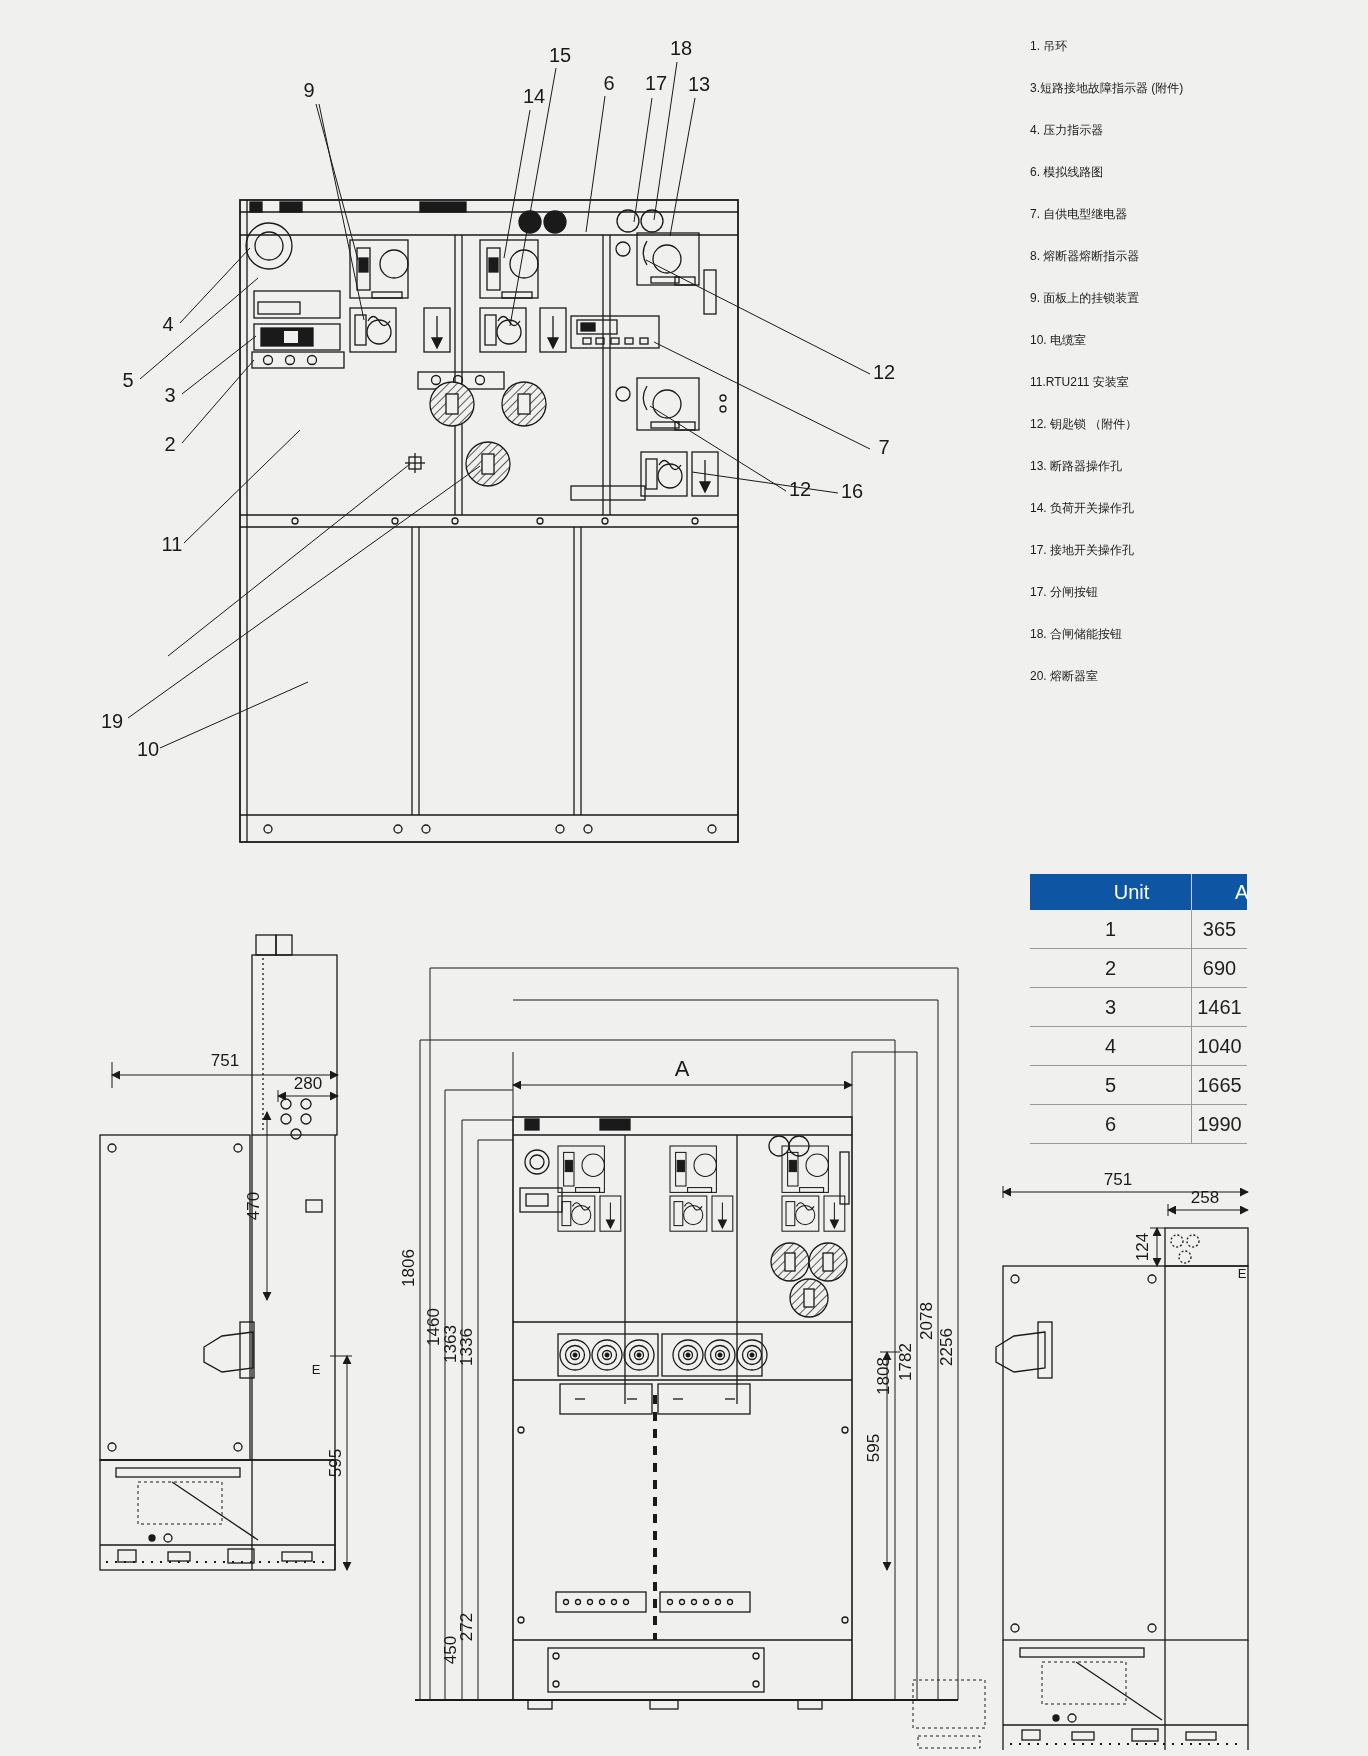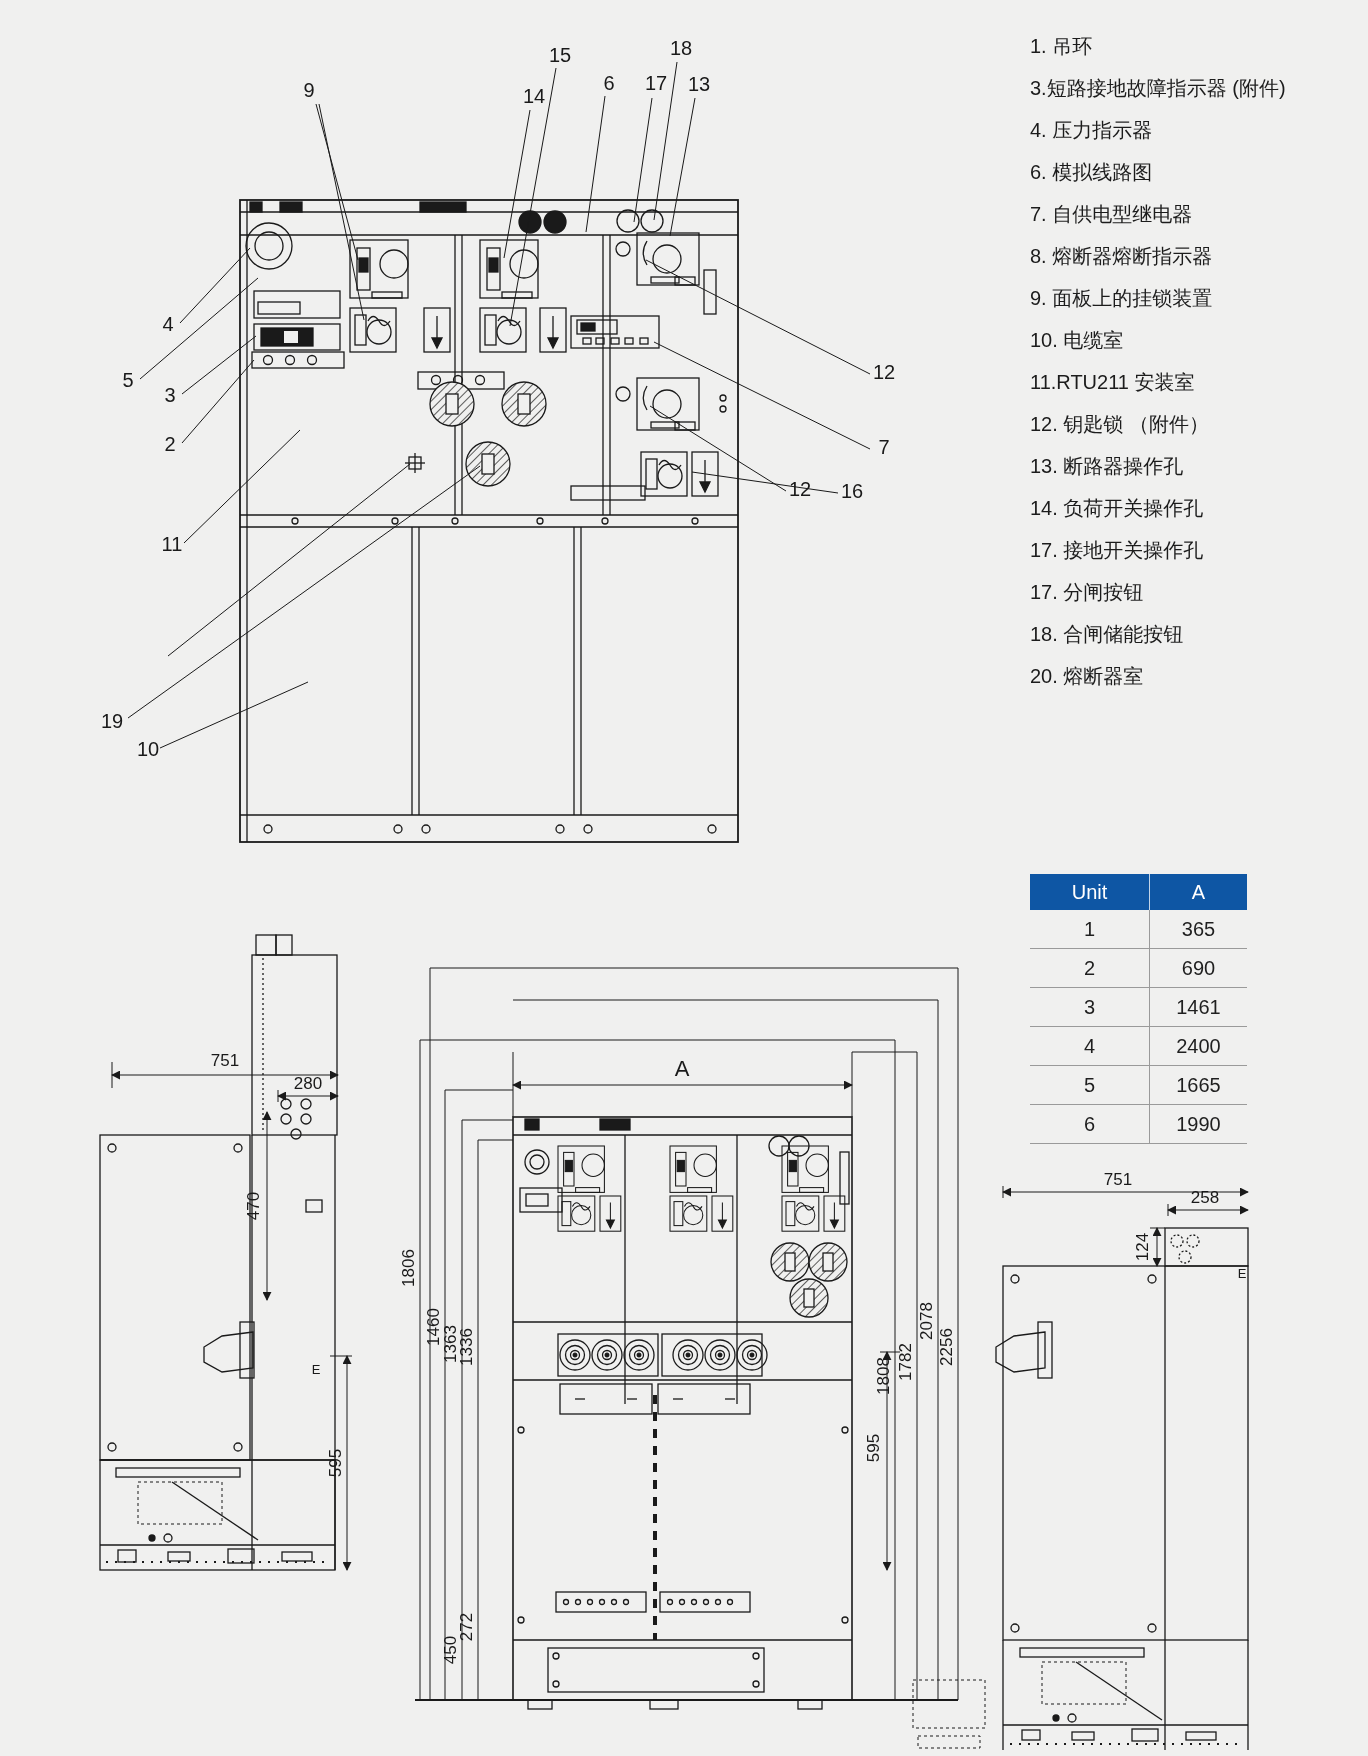--- a/index.html
+++ b/index.html
@@ -2,24 +2,24 @@
 <html><head>
 <meta charset="utf-8">
 <style>
   html,body{margin:0;padding:0;background:#ffffff;}
   #canvas{position:relative;width:1368px;height:1756px;background:#f0f0ef;overflow:hidden;
           font-family:"Liberation Sans","DejaVu Sans",sans-serif;color:#1a1a1a;}
   #canvas > svg{position:absolute;left:0;top:0;}
   svg text{font-family:"Liberation Sans","DejaVu Sans",sans-serif;}
 
   .legend{position:absolute;left:1030px;top:25px;width:330px;}
-  .legend-item{height:42px;line-height:42px;font-size:20px;color:#1c1c1c;white-space:nowrap;}
+  .legend-item{height:42px;line-height:42px;font-size:12px;color:#1c1c1c;white-space:nowrap;}
 
   .spec-table{position:absolute;left:1030px;top:874px;width:217px;border-collapse:collapse;table-layout:fixed;}
-  .spec-table th{height:34px;background:#0e56a4;color:#ffffff;font-size:20px;font-weight:normal;text-align:center;}
+  .spec-table th{height:34px;background:#0e56a4;color:#ffffff;font-size:20px;font-weight:normal;text-align:center;padding-left:43px;}
   .spec-table th:first-child{border-right:1px solid rgba(255,255,255,.75);width:117px;}
   .spec-table td{height:36px;font-size:20px;text-align:center;color:#1f1f1f;border-bottom:1px solid #9a9a9a;}
   .spec-table td:first-child{border-right:1px solid #9a9a9a;}
 </style>
 </head>
 <body>
 
 <div id="canvas">
 
 <svg width="1368" height="1756" viewBox="0 0 1368 1756">
@@ -439,21 +439,21 @@
       <tr>
         <td>2</td>
         <td>690</td>
       </tr>
       <tr>
         <td>3</td>
         <td>1461</td>
       </tr>
       <tr>
         <td>4</td>
-        <td>2400</td>
+        <td>1040</td>
       </tr>
       <tr>
         <td>5</td>
         <td>1665</td>
       </tr>
       <tr>
         <td>6</td>
         <td>1990</td>
       </tr>
     </tbody>

